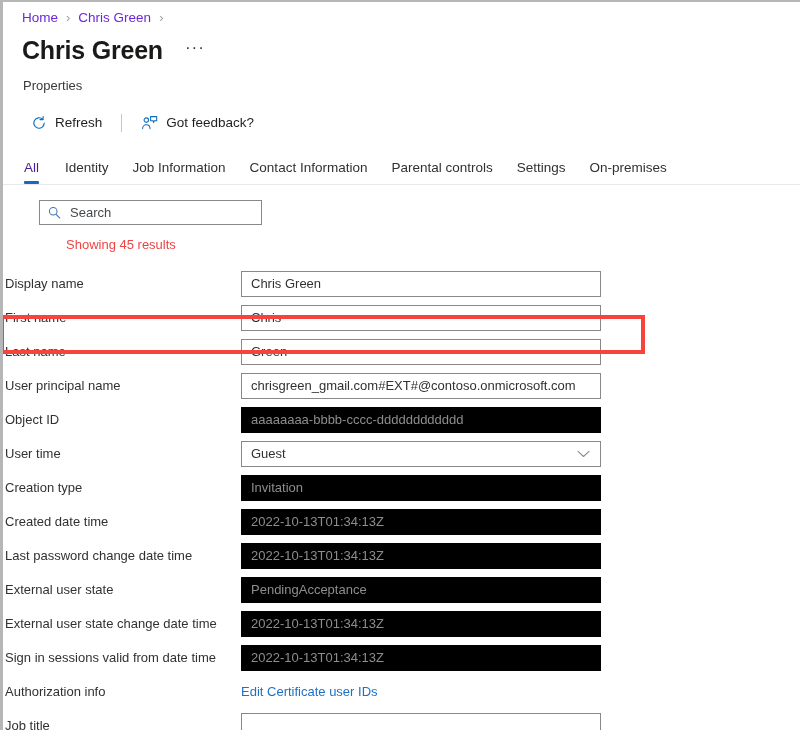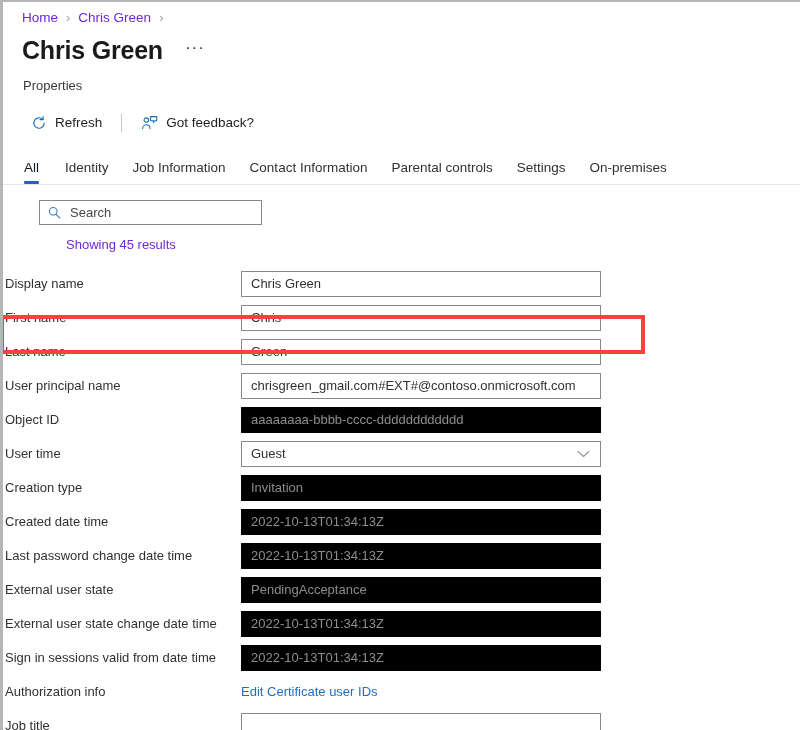--- a/index.html
+++ b/index.html
@@ -120,21 +120,21 @@
   }
   .tab {
     position: relative;
     padding: 0 12px 9px 12px;
     font-size: 13.5px;
     color: #323130;
     cursor: pointer;
     white-space: nowrap;
   }
   .tab:first-child { padding-left: 2px; padding-right: 14px; }
-  .tab.active { color: #0f172a; font-weight: 400; }
+  .tab.active { color: #4c1d95; font-weight: 400; }
   .tab.active::after {
     content: "";
     position: absolute;
     left: 2px;
     right: 14px;
     bottom: 0;
     height: 2.5px;
     background: #2565b5;
     border-radius: 1px;
   }
@@ -156,21 +156,21 @@
   }
   .search-box .glyph { color: #3a74b8; display: inline-flex; }
   .search-text {
     font-size: 13px;
     color: #45494d;
   }
   .results-count {
     padding-left: 27px;
     margin-top: 12px;
     font-size: 13px;
-    color: #6d28d9;
+    color: #ef4444;
   }
 
   
   .props {
     position: relative;
     margin-top: 15px;
   }
   .prop-row {
     display: flex;
     align-items: center;

